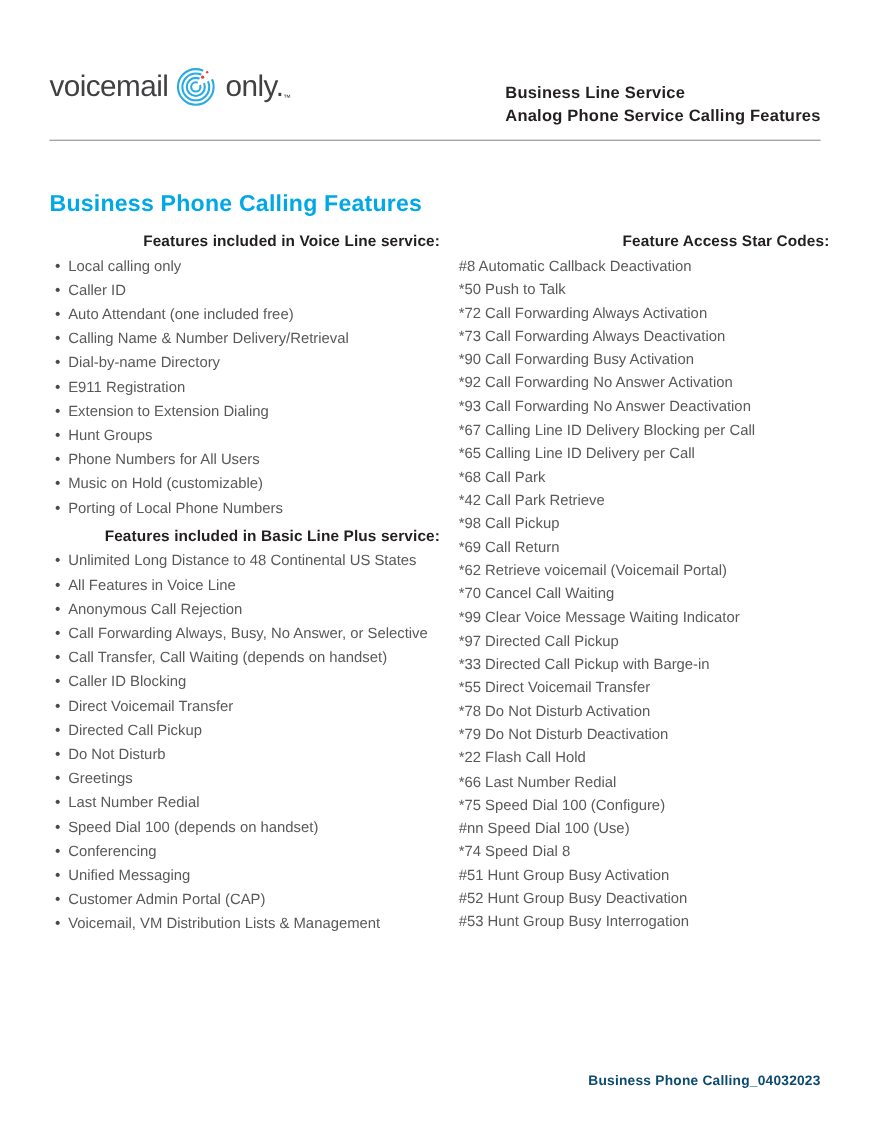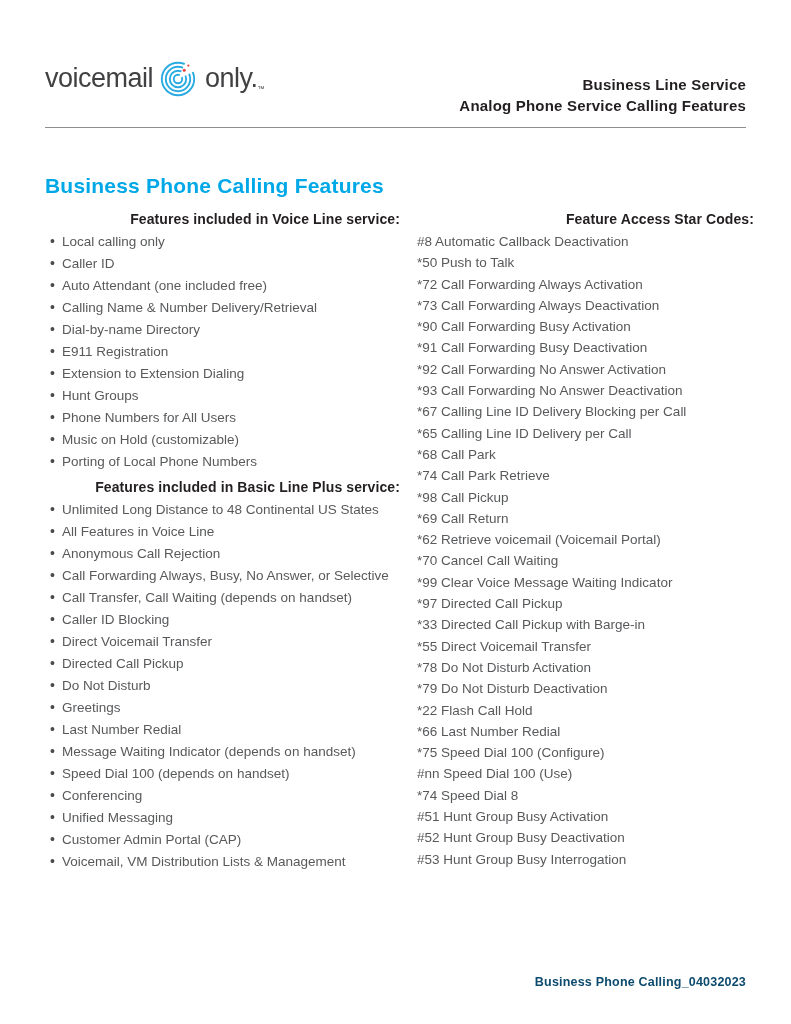--- a/index.html
+++ b/index.html
@@ -26,21 +26,21 @@
     display:flex;align-items:center;gap:6px;
   }
   .logo-word{
     font-size:27px;color:var(--logo-text);
     letter-spacing:-0.5px;font-weight:400;
   }
   .logo-icon{display:block;}
   .logo-tm{font-size:7px;color:var(--logo-text);vertical-align:baseline;position:relative;top:4px;}
   .header-right{
     position:absolute;right:45px;top:74px;
-    text-align:right;
+    text-align:left;
     color:var(--heading-text);
     font-weight:700;font-size:15px;line-height:21px;
     letter-spacing:0.2px;
   }
   .rule{
     position:absolute;left:45px;right:45px;top:127px;
     border-top:1px solid var(--rule-color);
   }
   
   .page-title{
@@ -140,44 +140,42 @@
         <li>All Features in Voice Line</li>
         <li>Anonymous Call Rejection</li>
         <li>Call Forwarding Always, Busy, No Answer, or Selective</li>
         <li>Call Transfer, Call Waiting (depends on handset)</li>
         <li>Caller ID Blocking</li>
         <li>Direct Voicemail Transfer</li>
         <li>Directed Call Pickup</li>
         <li>Do Not Disturb</li>
         <li>Greetings</li>
         <li>Last Number Redial</li>
-        <li>Message Waiting Indicator (depends on handset)</li>
         <li>Speed Dial 100 (depends on handset)</li>
         <li>Conferencing</li>
         <li>Unified Messaging</li>
         <li>Customer Admin Portal (CAP)</li>
         <li>Voicemail, VM Distribution Lists &amp; Management</li>
       </ul>
   </div>
 
   <div class="col col-right">
     <div class="section-heading">Feature Access Star Codes:</div>
     <ul class="starcode-list">
         <li>#8 Automatic Callback Deactivation</li>
         <li>*50 Push to Talk</li>
         <li>*72 Call Forwarding Always Activation</li>
         <li>*73 Call Forwarding Always Deactivation</li>
         <li>*90 Call Forwarding Busy Activation</li>
-        <li>*91 Call Forwarding Busy Deactivation</li>
         <li>*92 Call Forwarding No Answer Activation</li>
         <li>*93 Call Forwarding No Answer Deactivation</li>
         <li>*67 Calling Line ID Delivery Blocking per Call</li>
         <li>*65 Calling Line ID Delivery per Call</li>
         <li>*68 Call Park</li>
-        <li>*74 Call Park Retrieve</li>
+        <li>*42 Call Park Retrieve</li>
         <li>*98 Call Pickup</li>
         <li>*69 Call Return</li>
         <li>*62 Retrieve voicemail (Voicemail Portal)</li>
         <li>*70 Cancel Call Waiting</li>
         <li>*99 Clear Voice Message Waiting Indicator</li>
         <li>*97 Directed Call Pickup</li>
         <li>*33 Directed Call Pickup with Barge-in</li>
         <li>*55 Direct Voicemail Transfer</li>
         <li>*78 Do Not Disturb Activation</li>
         <li>*79 Do Not Disturb Deactivation</li>

